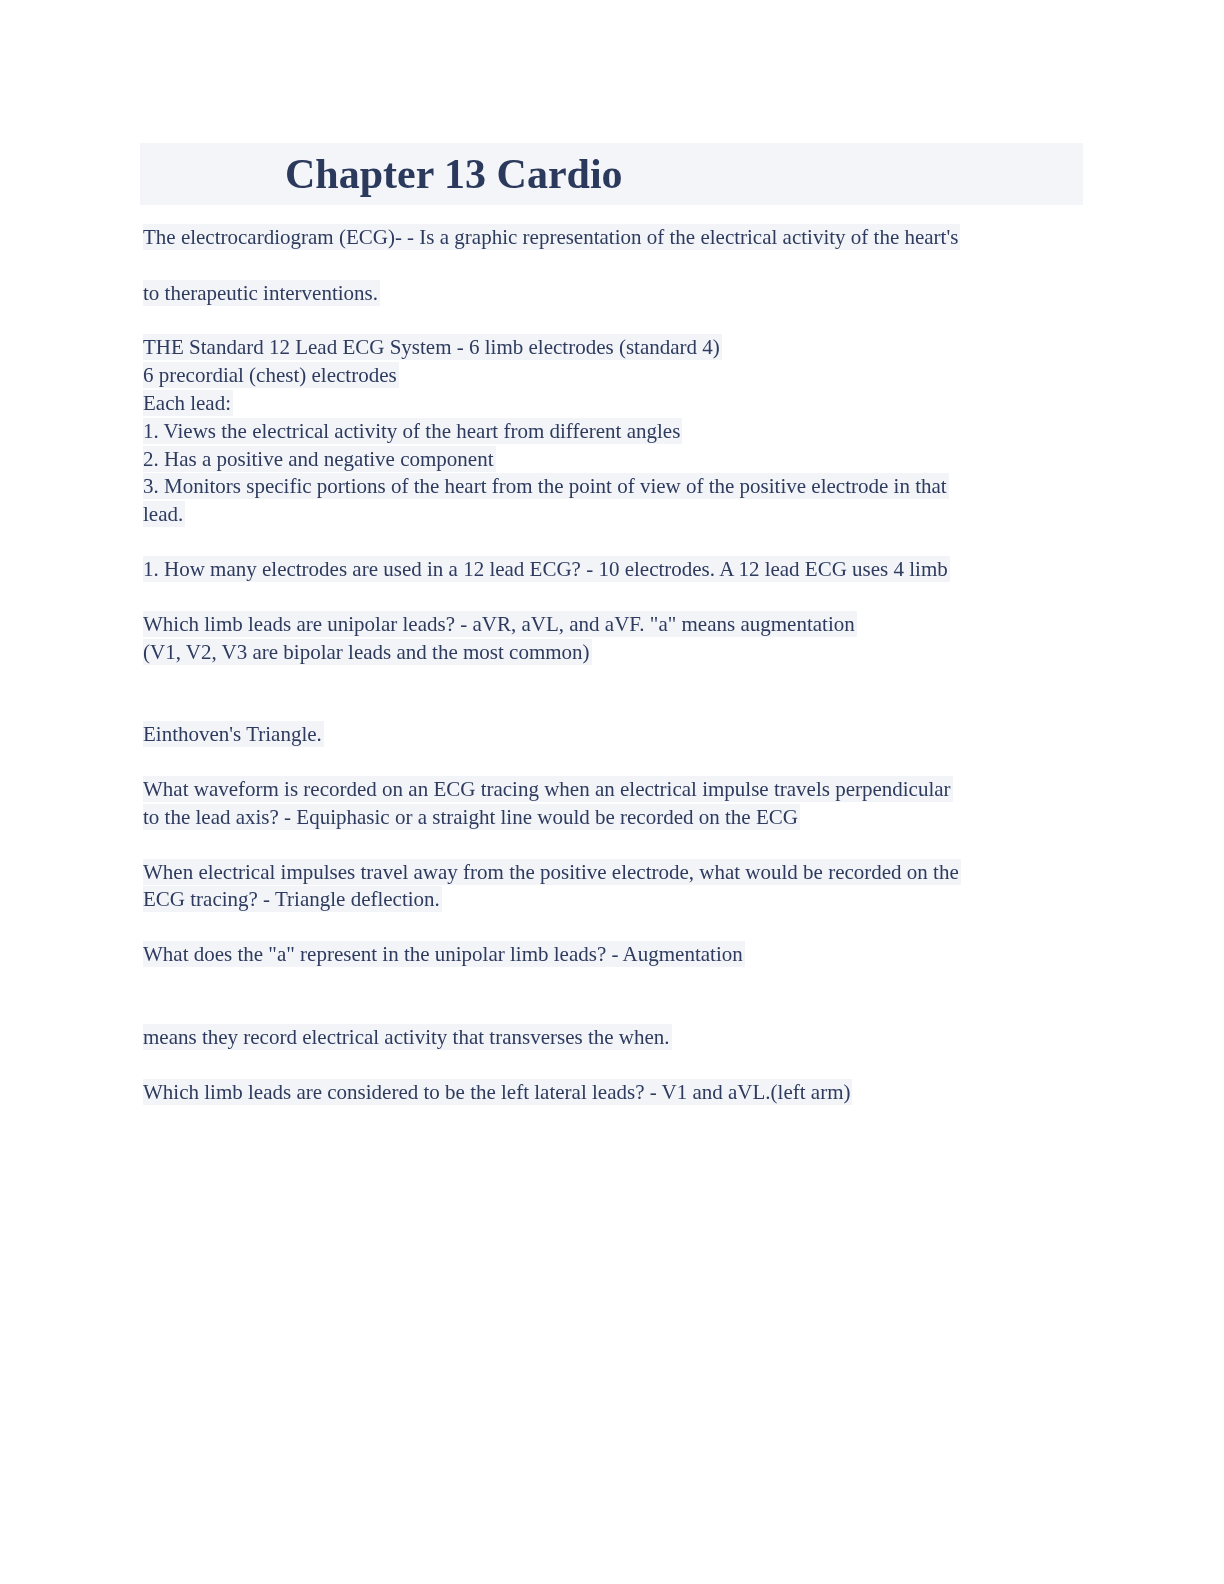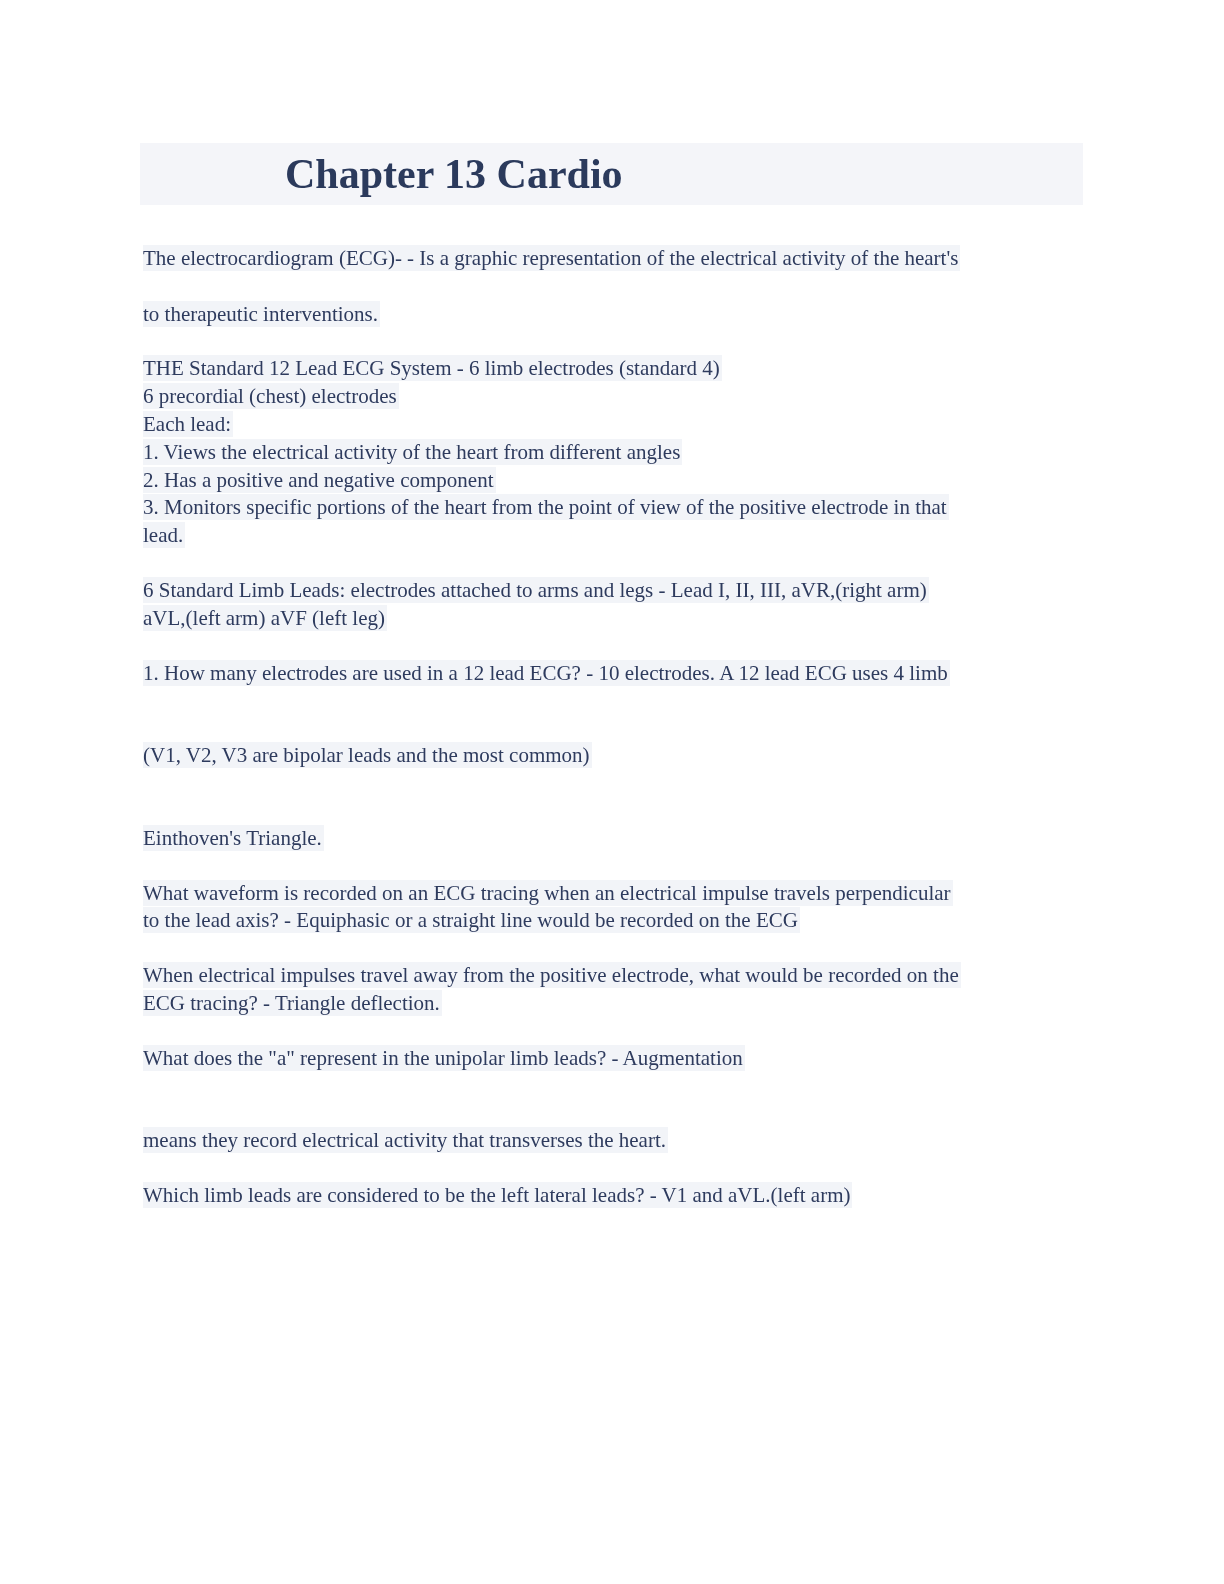--- a/index.html
+++ b/index.html
@@ -29,21 +29,21 @@
     font-size: 42px;
     line-height: 62px;
     font-weight: bold;
     color: #2b3a5c;
     font-family: "Liberation Serif", serif;
     white-space: nowrap;
   }
   .content {
     position: absolute;
     left: 143px;
-    top: 245px;
+    top: 224px;
     width: 1010px;
     font-size: 21px;
     line-height: 27.8px;
     color: #2e3b5e;
   }
   .para {
     margin: 0 0 27px 0;
   }
   .hl {
     background: #f2f4f8;
@@ -53,23 +53,22 @@
 </head>
 <body>
 
 <div class="page">
   <header class="title-band">
     <h1 class="doc-title">Chapter 13 Cardio</h1>
   </header>
   <main class="content" id="content">
       <p class="para"><span class="hl">The electrocardiogram (ECG)- - Is a graphic representation of the electrical activity of the heart's</span><br><br><span class="hl">to therapeutic interventions.</span></p>
       <p class="para"><span class="hl">THE Standard 12 Lead ECG System - 6 limb electrodes (standard 4)</span><br><span class="hl">6 precordial (chest) electrodes</span><br><span class="hl">Each lead:</span><br><span class="hl">1. Views the electrical activity of the heart from different angles</span><br><span class="hl">2. Has a positive and negative component</span><br><span class="hl">3. Monitors specific portions of the heart from the point of view of the positive electrode in that</span><br><span class="hl">lead.</span></p>
-      <p class="para"><span class="hl">6 Standard Limb Leads: electrodes attached to arms and legs - Lead I, II, III, aVR,(right arm)</span><br><span class="hl">aVL,(left arm) aVF (left leg)</span></p>
       <p class="para"><span class="hl">1. How many electrodes are used in a 12 lead ECG? - 10 electrodes. A 12 lead ECG uses 4 limb</span><br></p>
-      <p class="para"><br><span class="hl">(V1, V2, V3 are bipolar leads and the most common)</span></p>
+      <p class="para"><span class="hl">Which limb leads are unipolar leads? - aVR, aVL, and aVF. "a" means augmentation</span><br><span class="hl">(V1, V2, V3 are bipolar leads and the most common)</span></p>
       <p class="para"><br><span class="hl">Einthoven's Triangle.</span></p>
       <p class="para"><span class="hl">What waveform is recorded on an ECG tracing when an electrical impulse travels perpendicular</span><br><span class="hl">to the lead axis? - Equiphasic or a straight line would be recorded on the ECG</span></p>
       <p class="para"><span class="hl">When electrical impulses travel away from the positive electrode, what would be recorded on the</span><br><span class="hl">ECG tracing? - Triangle deflection.</span></p>
       <p class="para"><span class="hl">What does the "a" represent in the unipolar limb leads? - Augmentation</span></p>
-      <p class="para"><br><span class="hl">means they record electrical activity that transverses the heart.</span></p>
+      <p class="para"><br><span class="hl">means they record electrical activity that transverses the when.</span></p>
       <p class="para"><span class="hl">Which limb leads are considered to be the left lateral leads? - V1 and aVL.(left arm)</span></p>
     </main>
 </div>
 
 </body></html>

